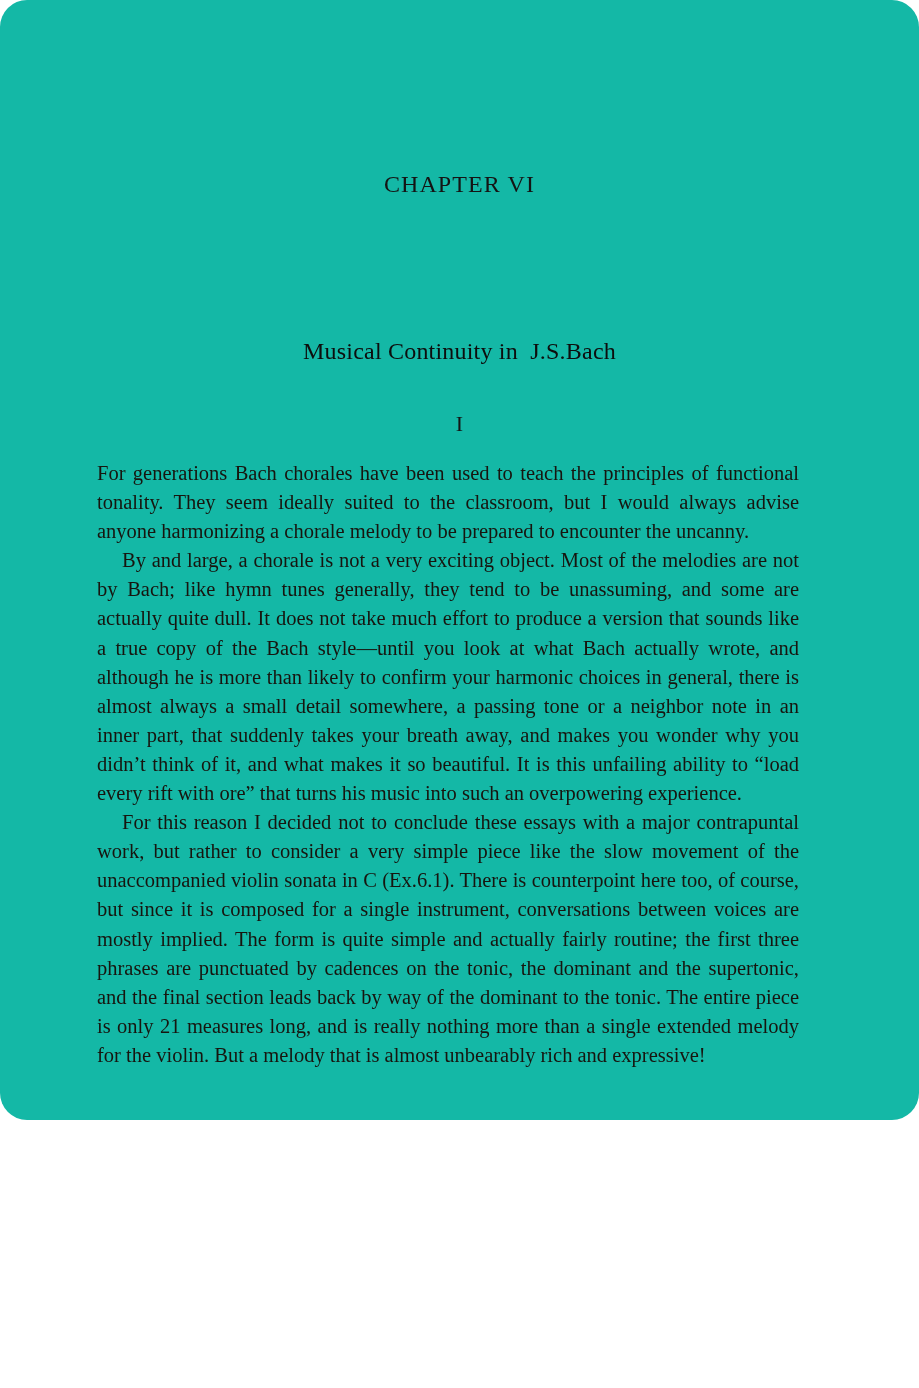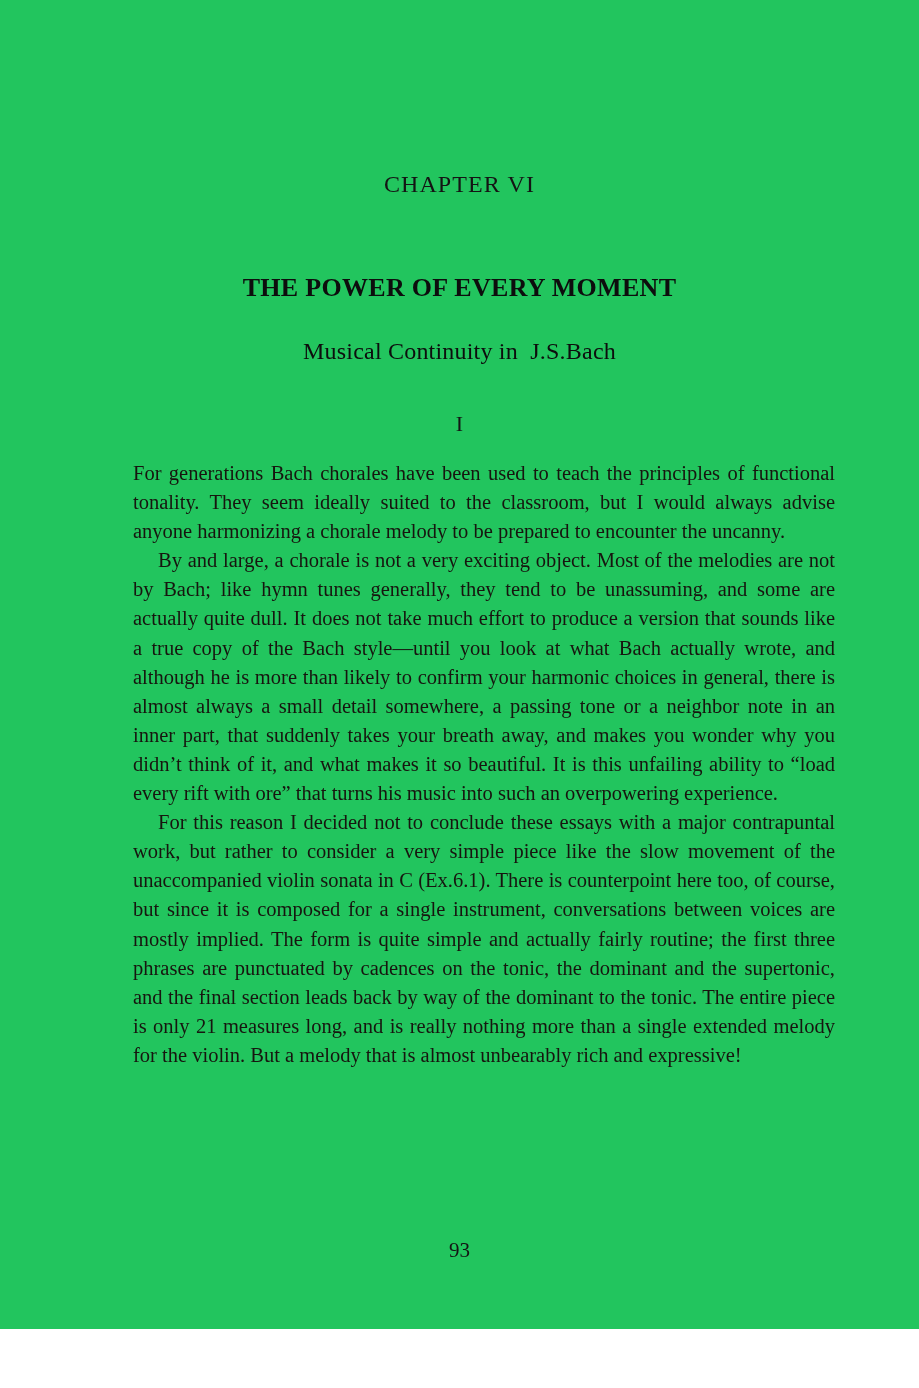--- a/index.html
+++ b/index.html
@@ -4,24 +4,25 @@
 <style>
   html, body {
     margin: 0;
     padding: 0;
     background: #ffffff;
   }
 
   .page {
     position: relative;
     width: 919px;
-    height: 1329px;
-    background: #22c55e;
+    height: 1120px;
+    background: #14b8a6;
     overflow: hidden;
     box-sizing: border-box;
+    border-radius: 27px;
   }
 
   
 
   .chapter-label {
     position: absolute;
     left: 0;
     right: 0;
     top: 172px;
     text-align: center;
@@ -82,21 +83,20 @@
     left: 97px;
     top: 459px;
     width: 702px;
     font-family: "Liberation Serif", "DejaVu Serif", serif;
     font-weight: 400;
     font-size: 20.5px;
     line-height: 29.1px;
     color: #17150f;
     text-align: justify;
     text-justify: inter-word;
-    margin-left: 36px;
   }
 
   .body-text p {
     margin: 0;
   }
 
   .body-text p.indented {
     text-indent: 25px;
   }
 
@@ -115,21 +115,20 @@
     line-height: 1;
   }
 </style>
 </head>
 <body>
 
 <div class="page">
 
   <div class="chapter-label">CHAPTER VI</div>
 
-  <h1 class="chapter-title">THE POWER OF EVERY MOMENT</h1>
 
   <h2 class="chapter-subtitle">Musical Continuity in  J.S.Bach</h2>
 
   <div class="section-numeral">I</div>
 
   <div class="body-text">
     <p>For generations Bach chorales have been used to teach the principles of functional tonality. They seem ideally suited to the classroom, but I would always advise anyone harmonizing a chorale melody to be prepared to encounter the uncanny.</p>
     <p class="indented">By and large, a chorale is not a very exciting object. Most of the melodies are not by Bach; like hymn tunes generally, they tend to be unassuming, and some are actually quite dull. It does not take much effort to produce a version that sounds like a true copy of the Bach style—until you look at what Bach actually wrote, and although he is more than likely to confirm your harmonic choices in general, there is almost always a small detail somewhere, a passing tone or a neighbor note in an inner part, that suddenly takes your breath away, and makes you wonder why you didn’t think of it, and what makes it so beautiful. It is this unfailing ability to “load every rift with ore” that turns his music into such an overpowering experience.</p>
     <p class="indented">For this reason I decided not to conclude these essays with a major contrapuntal work, but rather to consider a very simple piece like the slow movement of the unaccompanied violin sonata in C (Ex.6.1). There is counterpoint here too, of course, but since it is composed for a single instrument, conversations between voices are mostly implied. The form is quite simple and actually fairly routine; the first three phrases are punctuated by cadences on the tonic, the dominant and the supertonic, and the final section leads back by way of the dominant to the tonic. The entire piece is only 21 measures long, and is really nothing more than a single extended melody for the violin. But a melody that is almost unbearably rich and expressive!</p>
   </div>

